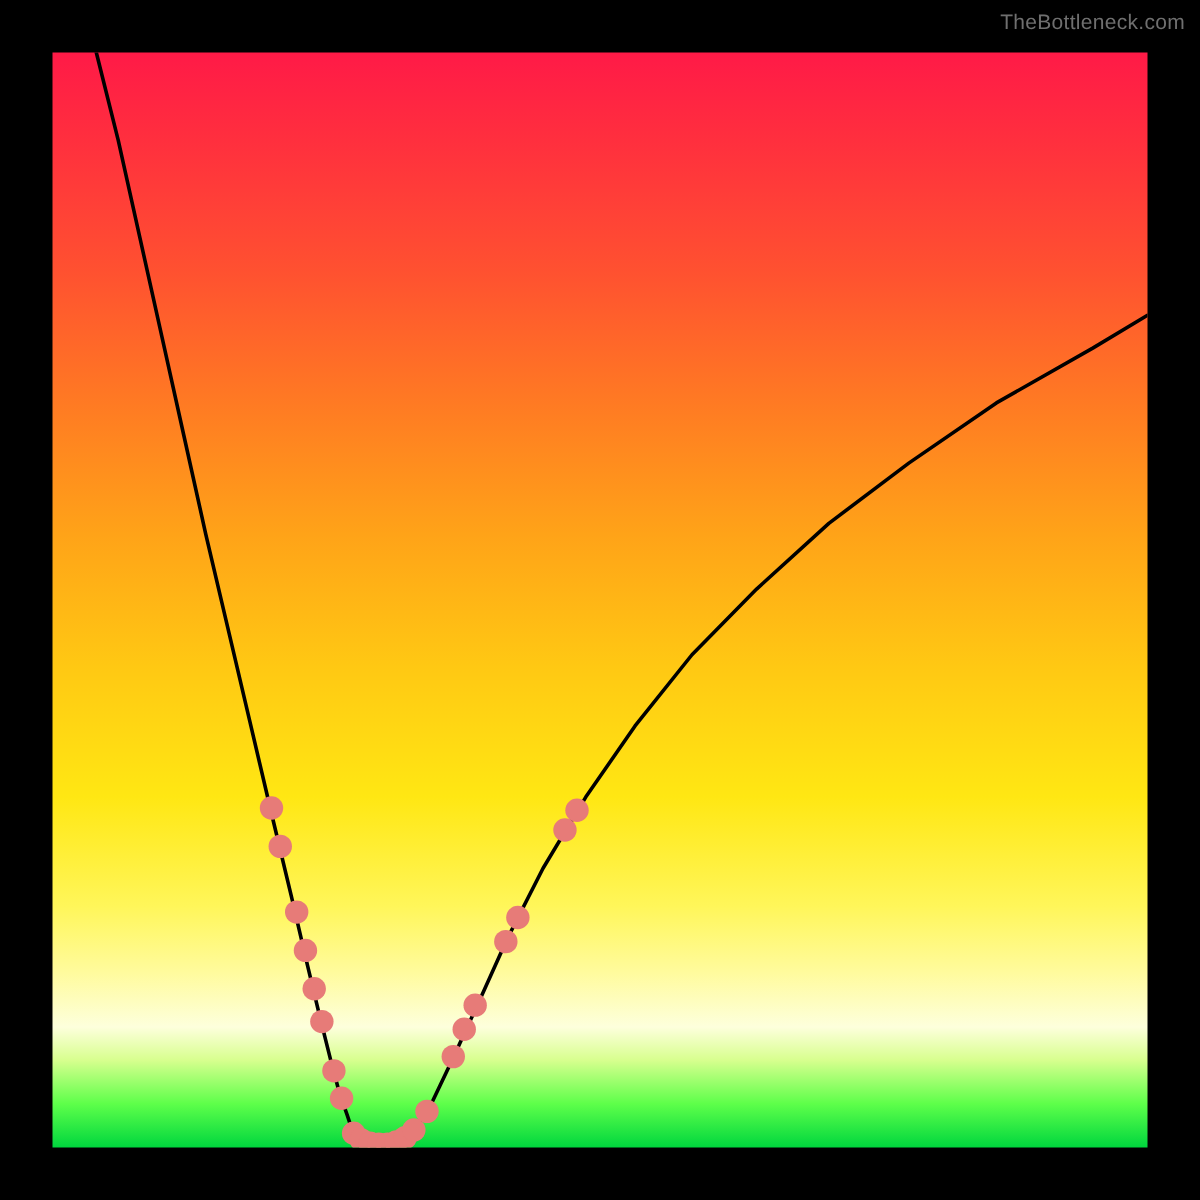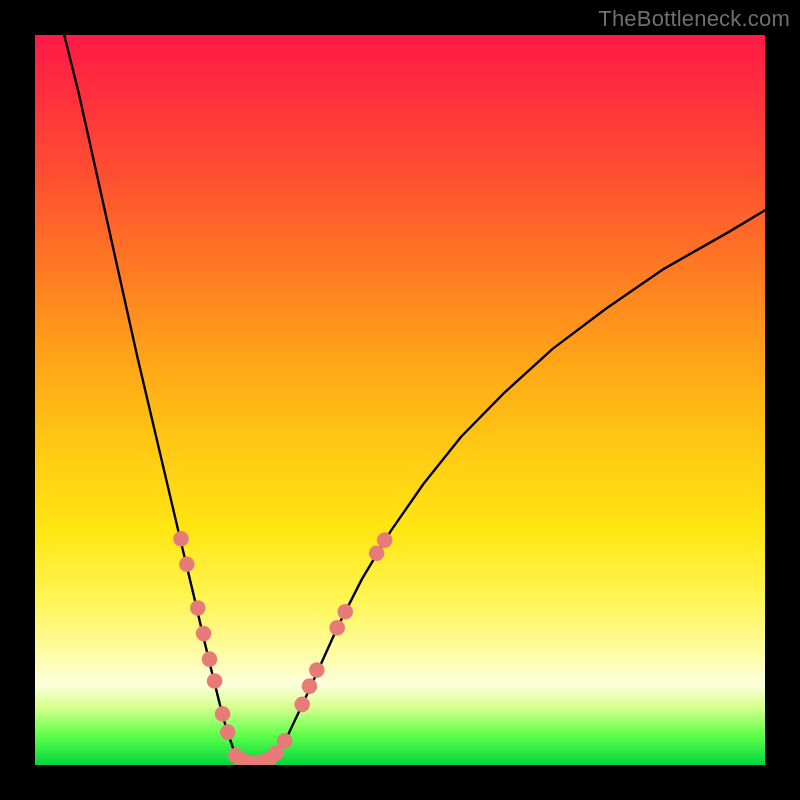--- a/index.html
+++ b/index.html
@@ -47,21 +47,21 @@
     left: 0;
     top: 0;
     width: 730px;
     height: 730px;
   }
   .watermark {
     position: absolute;
     top: 6px;
     right: 10px;
     color: #6f6f6f;
-    font-size: 22px;
+    font-size: 14px;
     font-weight: 400;
     letter-spacing: 0.2px;
   }
 </style>
 </head>
 <body>
 
 <div class="frame">
   <div class="plot-area">
     <svg class="curves" viewBox="0 0 730 730" preserveAspectRatio="none">

